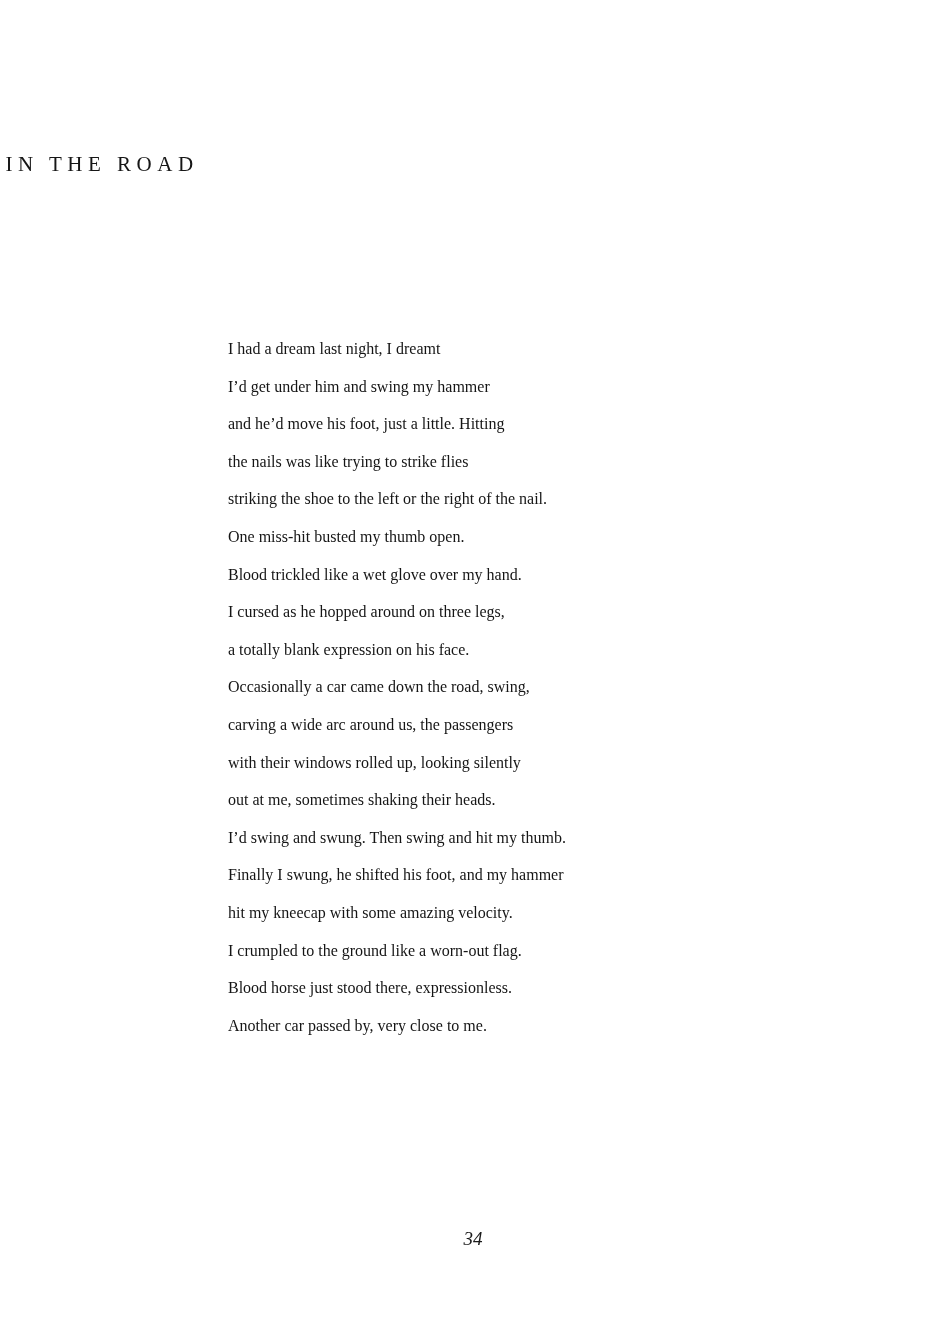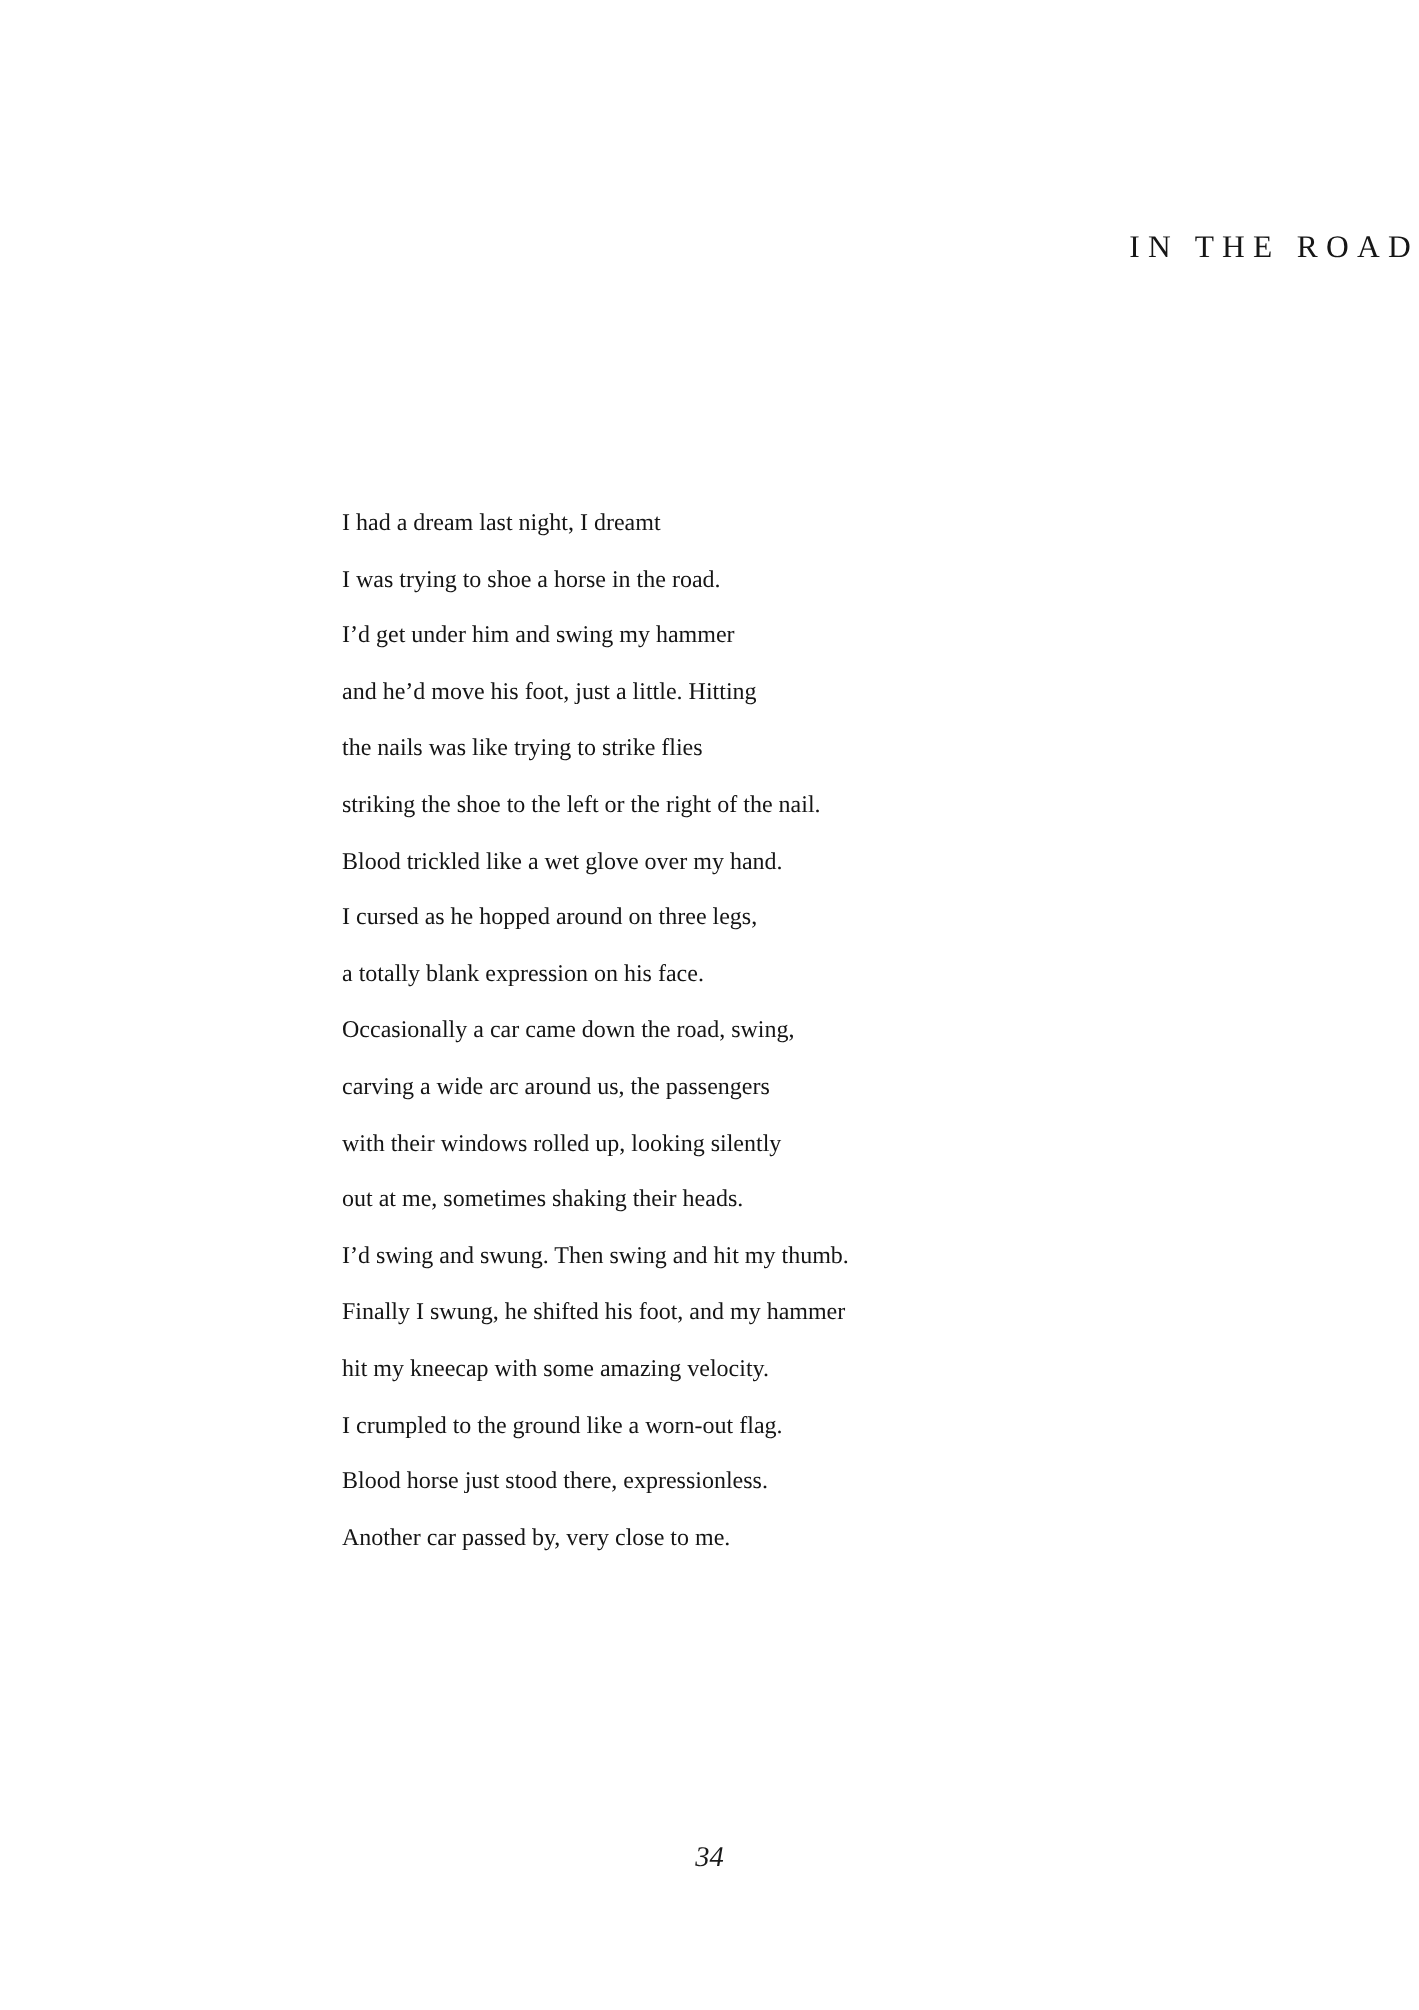--- a/index.html
+++ b/index.html
@@ -19,21 +19,21 @@
     position: relative;
     width: 946px;
     height: 1340px;
     box-sizing: border-box;
   }
   .poem-title {
     position: absolute;
     top: 138px;
     left: 0;
     width: 946px;
-    text-align: right;
+    text-align: left;
     font-family: "Liberation Serif", serif;
     font-size: 21px;
     letter-spacing: 5.5px;
     text-indent: 5.5px;
     color: #161616;
     font-weight: 400;
   }
   .poem-body {
     position: absolute;
     top: 330px;
@@ -61,25 +61,25 @@
 </style>
 </head>
 <body>
 
 <div class="page">
 
   <h1 class="poem-title">IN THE ROAD</h1>
 
   <div class="poem-body">
     <div class="poem-line">I had a dream last night, I dreamt</div>
-    <div class="poem-line">I was trying to shoe a horse in the road.</div>
     <div class="poem-line">I’d get under him and swing my hammer</div>
     <div class="poem-line">and he’d move his foot, just a little. Hitting</div>
     <div class="poem-line">the nails was like trying to strike flies</div>
     <div class="poem-line">striking the shoe to the left or the right of the nail.</div>
+    <div class="poem-line">One miss-hit busted my thumb open.</div>
     <div class="poem-line">Blood trickled like a wet glove over my hand.</div>
     <div class="poem-line">I cursed as he hopped around on three legs,</div>
     <div class="poem-line">a totally blank expression on his face.</div>
     <div class="poem-line">Occasionally a car came down the road, swing,</div>
     <div class="poem-line">carving a wide arc around us, the passengers</div>
     <div class="poem-line">with their windows rolled up, looking silently</div>
     <div class="poem-line">out at me, sometimes shaking their heads.</div>
     <div class="poem-line">I’d swing and swung. Then swing and hit my thumb.</div>
     <div class="poem-line">Finally I swung, he shifted his foot, and my hammer</div>
     <div class="poem-line">hit my kneecap with some amazing velocity.</div>

